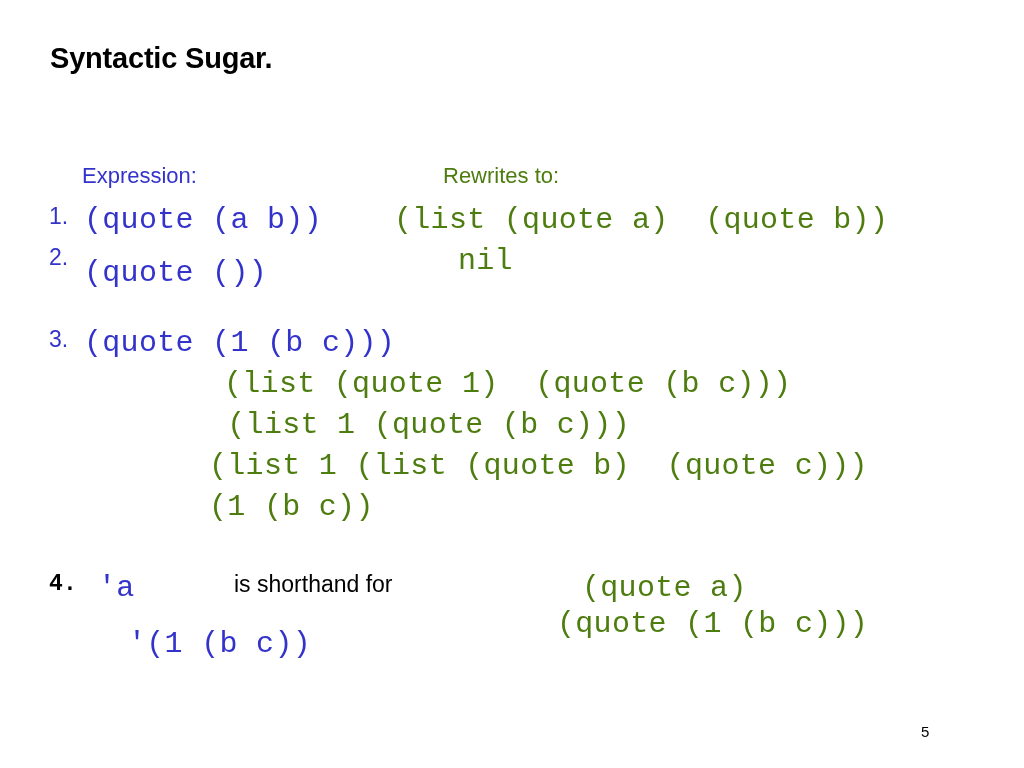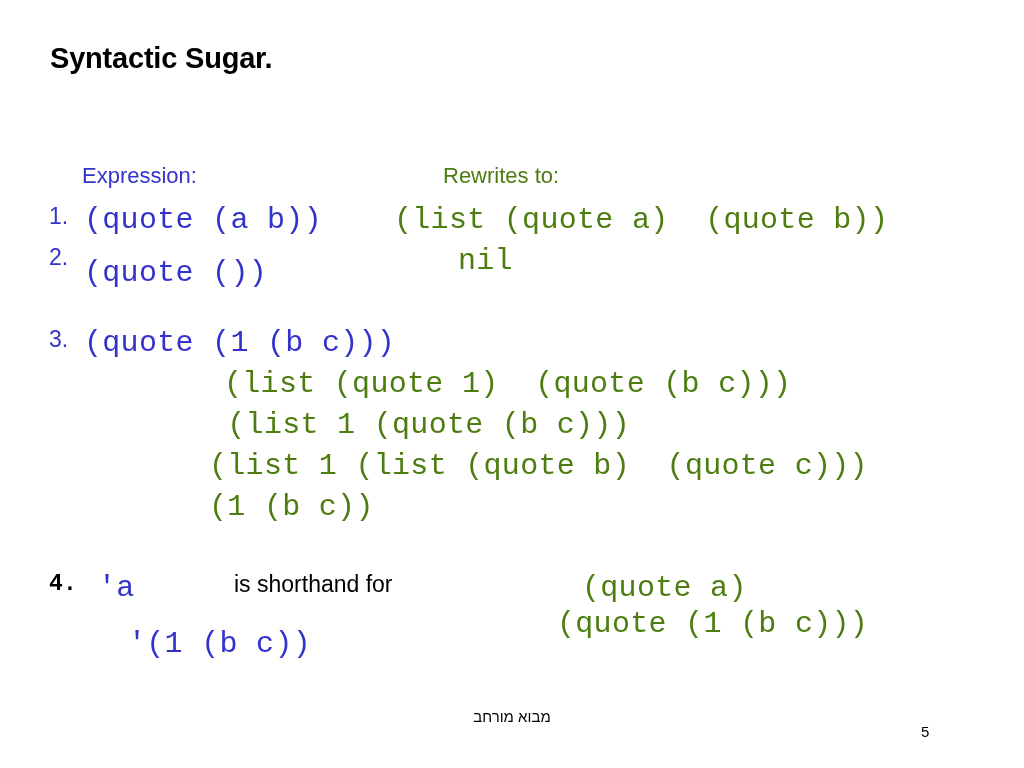--- a/index.html
+++ b/index.html
@@ -146,17 +146,16 @@
     <div class="row plain sans black" style="left:234px; top:571px;">is shorthand for</div>
 
     <div class="row code mono red" style="left:582px; top:571px;">(quote a)</div>
 
     <div class="row code mono blue" style="left:84px; top:627px;margin-left:44px;">'(1 (b c))</div>
 
     <div class="row code mono red" style="left:557px; top:607px;">(quote (1 (b c)))</div>
 
   </div>
 
-  <div class="footer-note">מבוא מורחב</div>
 
   <div class="page-number">5</div>
 
 </div>
 
 </body></html>

